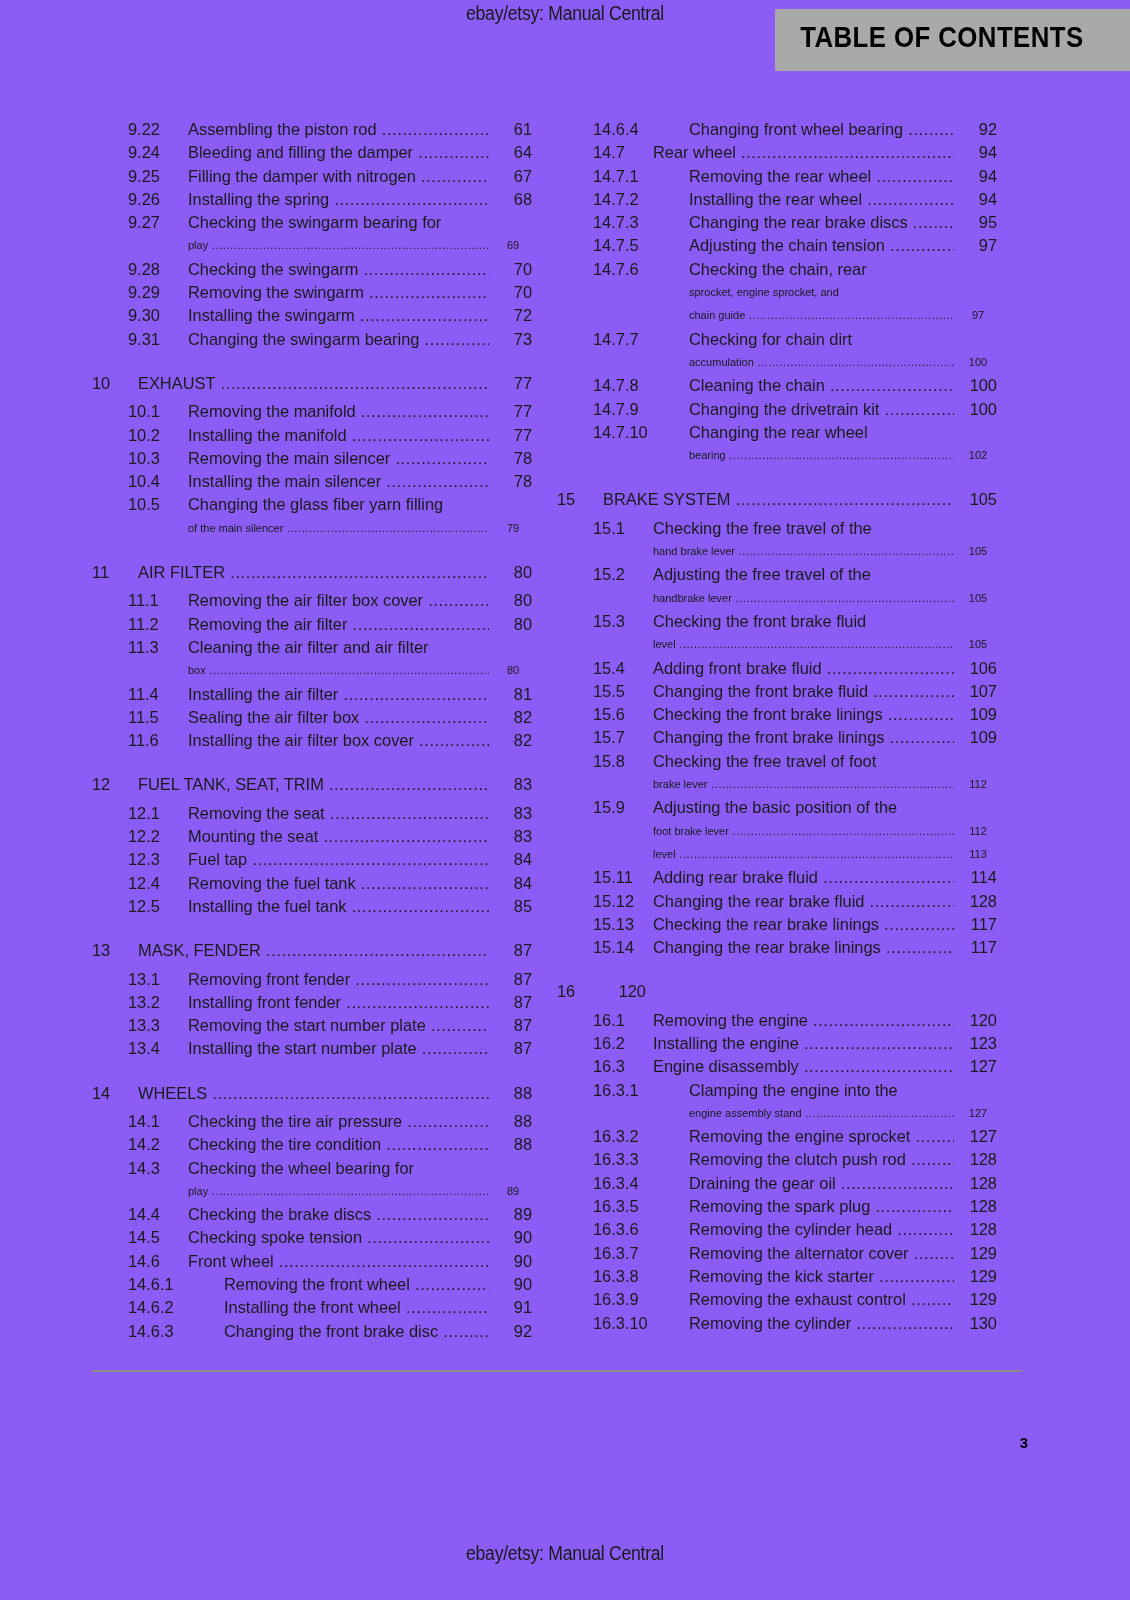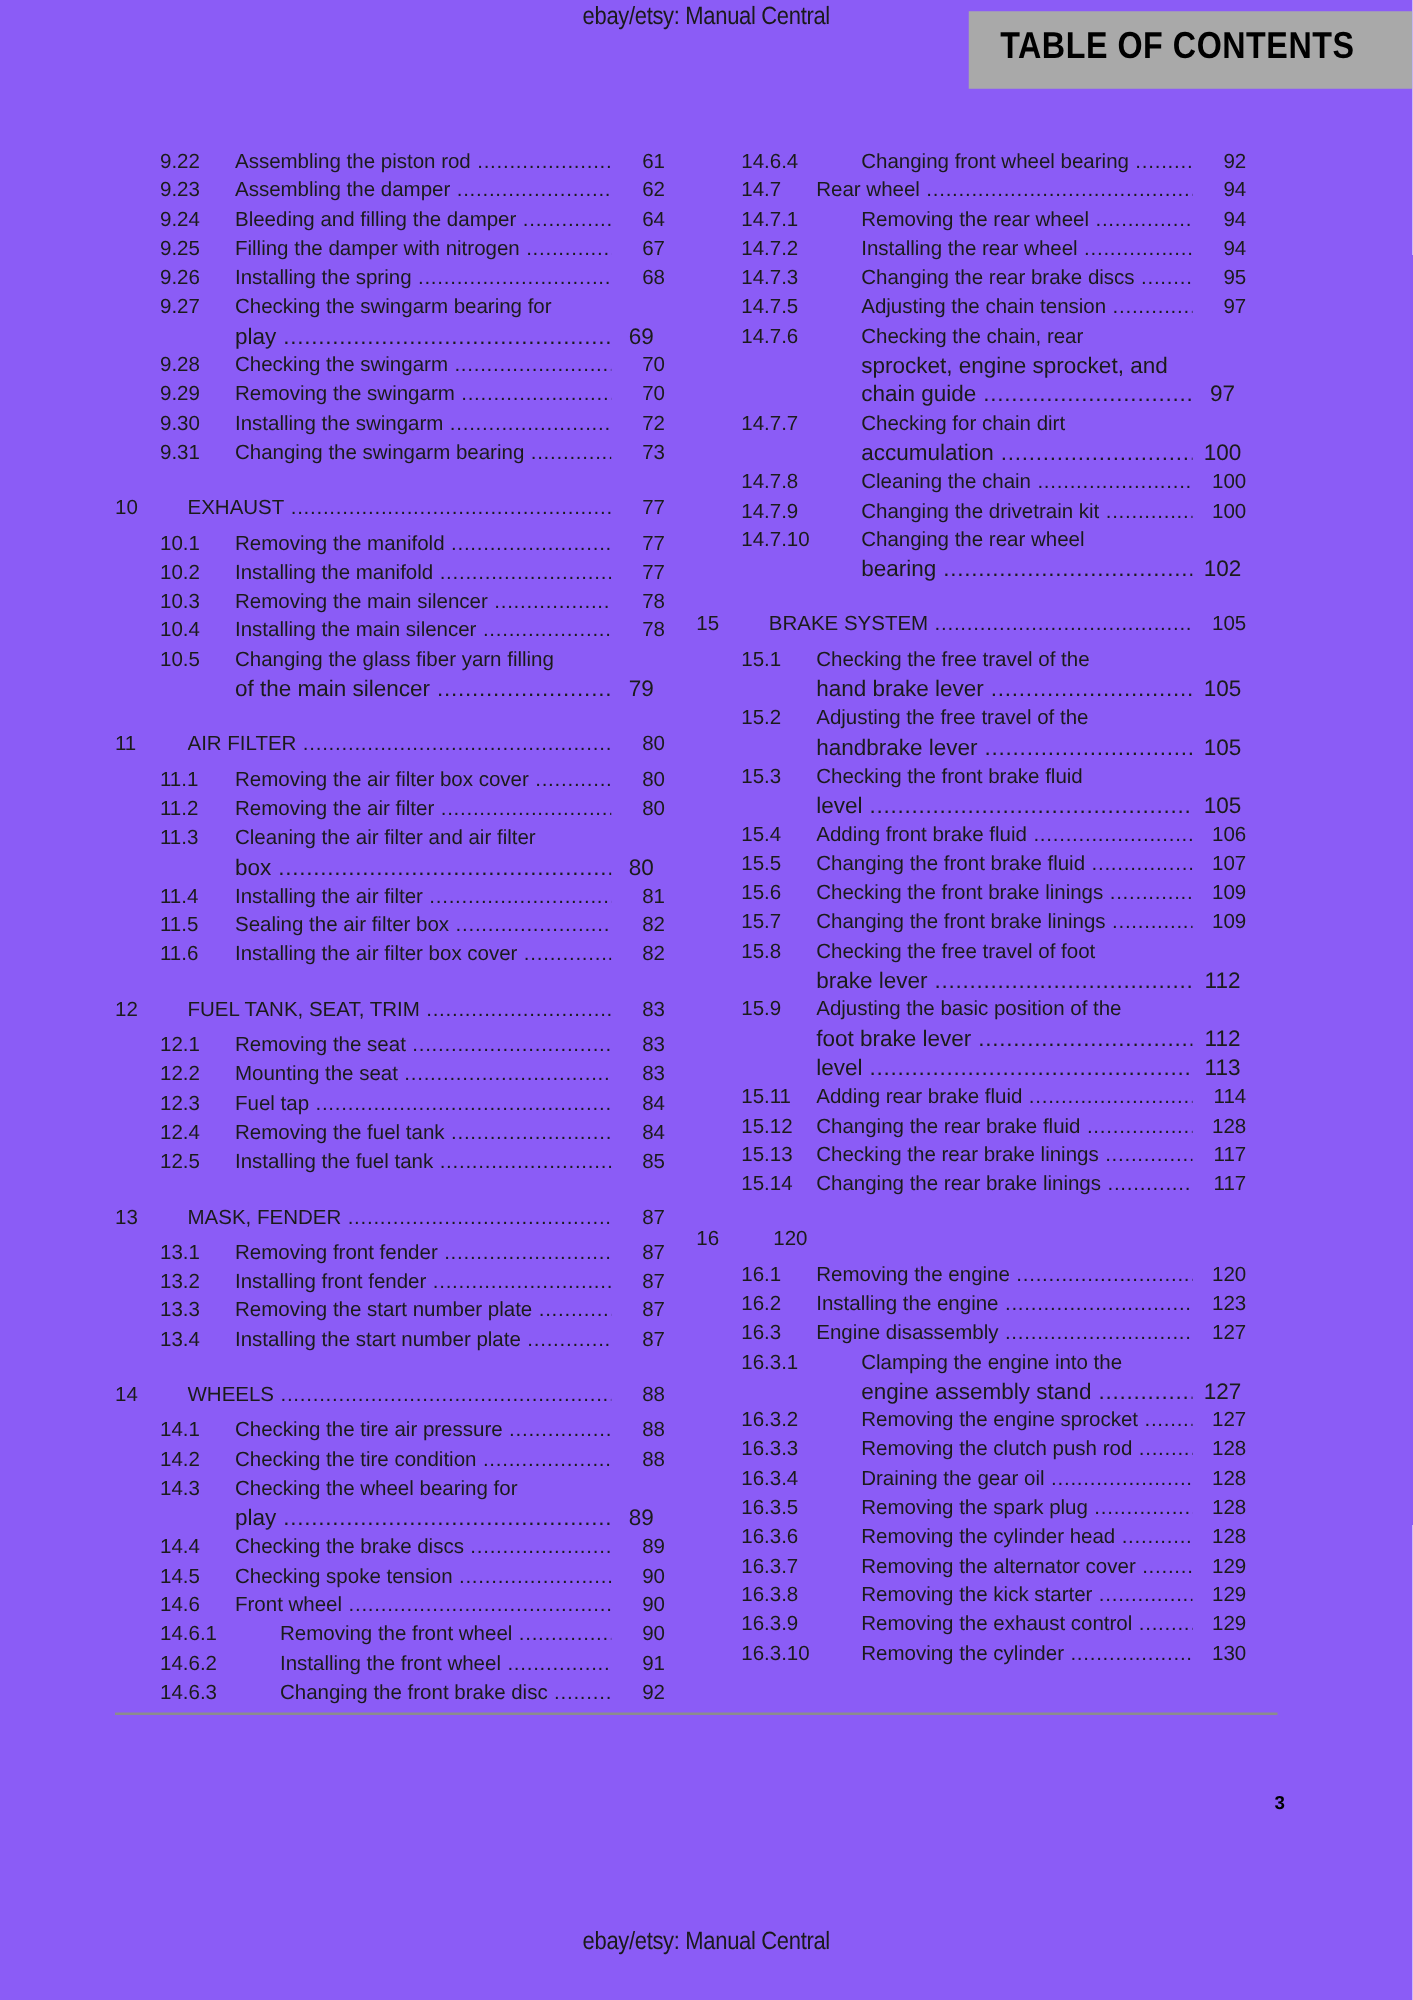--- a/index.html
+++ b/index.html
@@ -102,37 +102,37 @@
   }
   .row .pg {
     flex: 0 0 auto;
     text-align: right;
     padding-left: 5px;
   }
 
   
   .lvl1 { margin-top: 21px; margin-bottom: 5px; }
   .lvl1 .num { width: 46px; }
-  .lvl1 .txt { margin-left: 12px; }
+  .lvl1 .txt { margin-left: 0px; }
   .lvl1 .pg  { width: 38px; }
 
   
   .lvl2 .num { width: 60px; margin-left: 36px; }
   .lvl2 .pg  { width: 38px; }
 
   
   .lvl3 .num { width: 82px; margin-left: 36px; }
   .lvl3 .txt { margin-left: 14px; }
   .lvl3 .pg  { width: 38px; }
 
   
   .cont {
     display: flex;
     align-items: baseline;
-    font-size: 18px;
+    font-size: 11px;
     line-height: 23.3px;
     color: #1b1b1b;
     white-space: nowrap;
   }
   .cont .spacer { flex: 0 0 auto; }
   .cont.c2 .spacer { width: 96px; }
   .cont.c3 .spacer { width: 132px; }
   .cont .txt {
     flex: 1 1 auto;
     position: relative;
@@ -185,25 +185,20 @@
   <div class="header-title">TABLE OF CONTENTS</div>
 
   <div class="toc">
     <div class="col col-left" id="col-left">
         <div class="row lvl2 leader">
           <span class="num">9.22</span>
           <span class="txt"><span class="lbl">Assembling the piston rod</span></span>
           <span class="pg">61</span>
         </div>
         <div class="row lvl2 leader">
-          <span class="num">9.23</span>
-          <span class="txt"><span class="lbl">Assembling the damper</span></span>
-          <span class="pg">62</span>
-        </div>
-        <div class="row lvl2 leader">
           <span class="num">9.24</span>
           <span class="txt"><span class="lbl">Bleeding and filling the damper</span></span>
           <span class="pg">64</span>
         </div>
         <div class="row lvl2 leader">
           <span class="num">9.25</span>
           <span class="txt"><span class="lbl">Filling the damper with nitrogen</span></span>
           <span class="pg">67</span>
         </div>
         <div class="row lvl2 leader">

